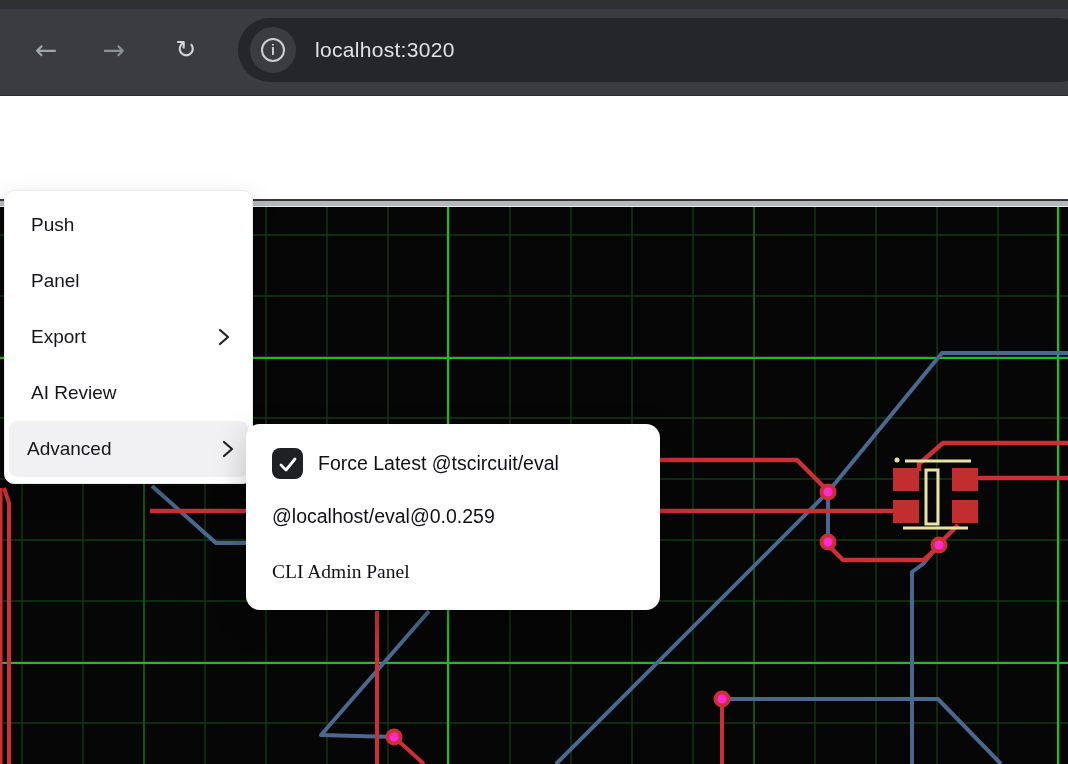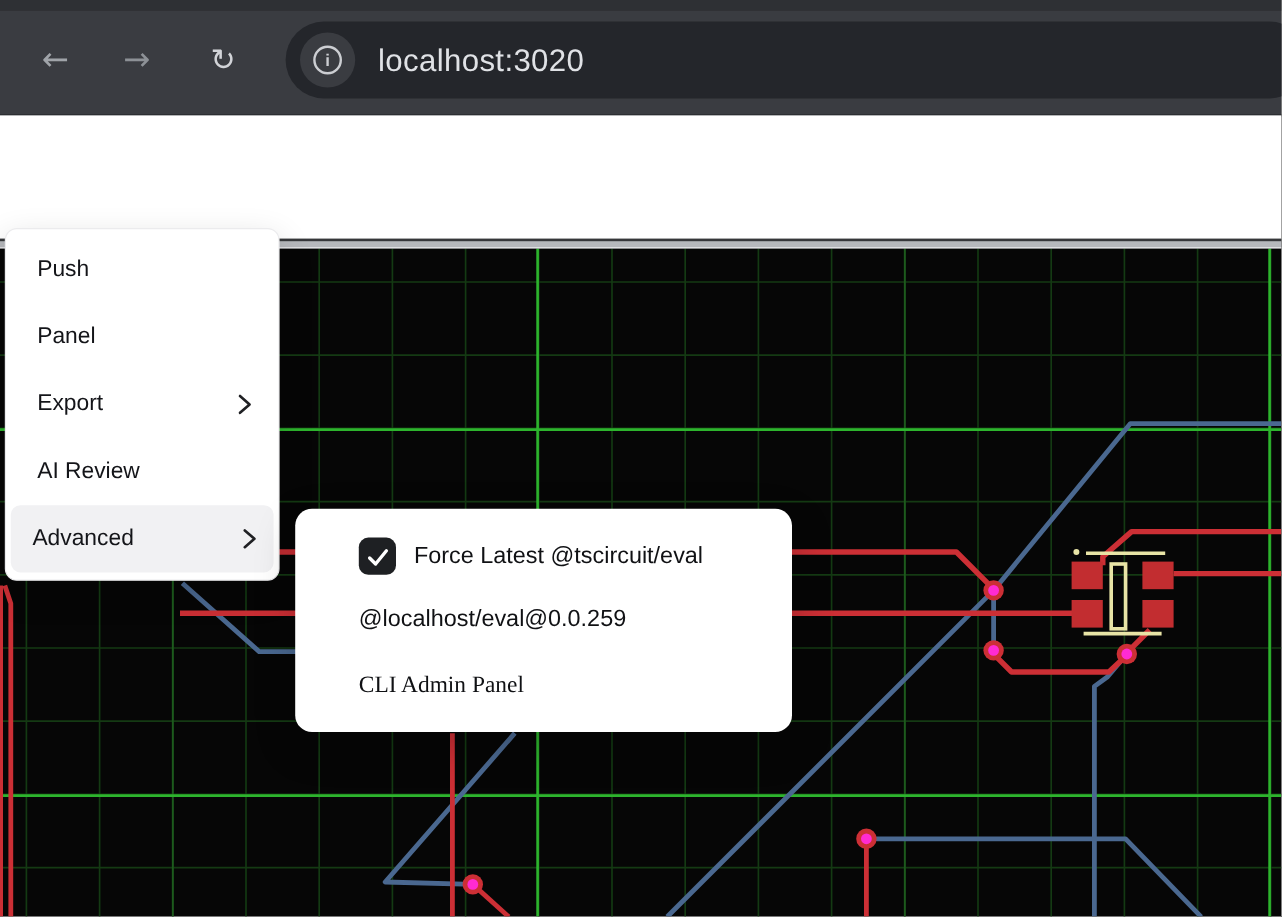--- a/index.html
+++ b/index.html
@@ -13,39 +13,39 @@
   .tabstrip{position:absolute;left:0;top:0;width:100%;height:9px;background:#2e3034;}
   .nav-btn{position:absolute;top:0;height:96px;line-height:100px;font-size:27px;text-align:center;width:40px;cursor:default;
            font-family:"DejaVu Sans",sans-serif;}
   .back{left:26px;color:#a0a4a9;}
   .fwd{left:94px;color:#8d9196;}
   .reload{left:166px;color:#d2d4d8;font-size:25px;}
   .omnibox{position:absolute;left:238px;top:18px;width:852px;height:64px;border-radius:32px;background:#24262b;}
   .info-hover{position:absolute;left:12px;top:9px;width:46px;height:46px;border-radius:50%;background:#3a3c41;}
   .info-ring{position:absolute;left:11px;top:11px;width:24px;height:24px;border:2px solid #ccced2;border-radius:50%;
              color:#ccced2;font-size:14px;font-weight:700;text-align:center;line-height:20px;font-style:normal;}
-  .url{position:absolute;left:77px;top:0;height:64px;line-height:64px;font-size:26px;color:#e0e2e6;letter-spacing:.3px;white-space:nowrap;}
+  .url{position:absolute;left:77px;top:0;height:64px;line-height:64px;font-size:21px;color:#e0e2e6;letter-spacing:.3px;white-space:nowrap;}
   
   .page{position:absolute;left:0;top:97px;width:1068px;height:667px;background:#ffffff;}
   .file-label{position:absolute;left:42px;top:139px;font-size:19.5px;font-weight:600;color:#0f1012;}
   
   .canvas{position:absolute;left:0;top:199px;width:1068px;height:565px;background:#060606;}
   .canvas-topbar{position:absolute;left:0;top:0;width:100%;height:8px;background:#b6b8bc;
                  border-top:2px solid #36373a;border-bottom:1px solid #e9e9eb;}
   .canvas svg{position:absolute;left:0;top:0;}
   
-  .menu{position:absolute;left:4px;top:190px;width:229px;height:294px;background:#fff;border:1px solid #ebebed;
+  .menu{position:absolute;left:4px;top:190px;width:249px;height:294px;background:#fff;border:1px solid #ebebed;
         border-radius:10px;box-shadow:0 10px 28px rgba(0,0,0,.16);padding-top:6px;z-index:10;}
   .menu-item{height:56px;display:flex;align-items:center;padding:0 22px 0 26px;font-size:19px;color:#141519;cursor:default;}
   .menu-item .lbl{flex:1;}
   .menu-item.hl{background:#f1f1f3;border-radius:8px;margin:0 4px;padding:0 14px 0 18px;}
   .chev{width:12px;height:18px;flex:0 0 auto;}
   .submenu{position:absolute;left:246px;top:424px;width:414px;height:186px;background:#fff;border-radius:14px;
            box-shadow:0 12px 34px rgba(0,0,0,.22);z-index:11;}
-  .sub-row{position:absolute;left:26px;display:flex;align-items:center;gap:15px;font-size:19.5px;color:#101114;cursor:default;white-space:nowrap;margin-left:27px;}
+  .sub-row{position:absolute;left:26px;display:flex;align-items:center;gap:15px;font-size:19.5px;color:#101114;cursor:default;white-space:nowrap;}
   .row1{top:24px;height:31px;}
   .row2{top:81px;}
   .row3{top:137px;font-family:Liberation Serif, serif;}
   .checkbox{width:31px;height:31px;border-radius:8px;background:#1e2023;display:flex;align-items:center;justify-content:center;}
 </style>
 </head>
 <body>
 
 <div class="screen">
 

